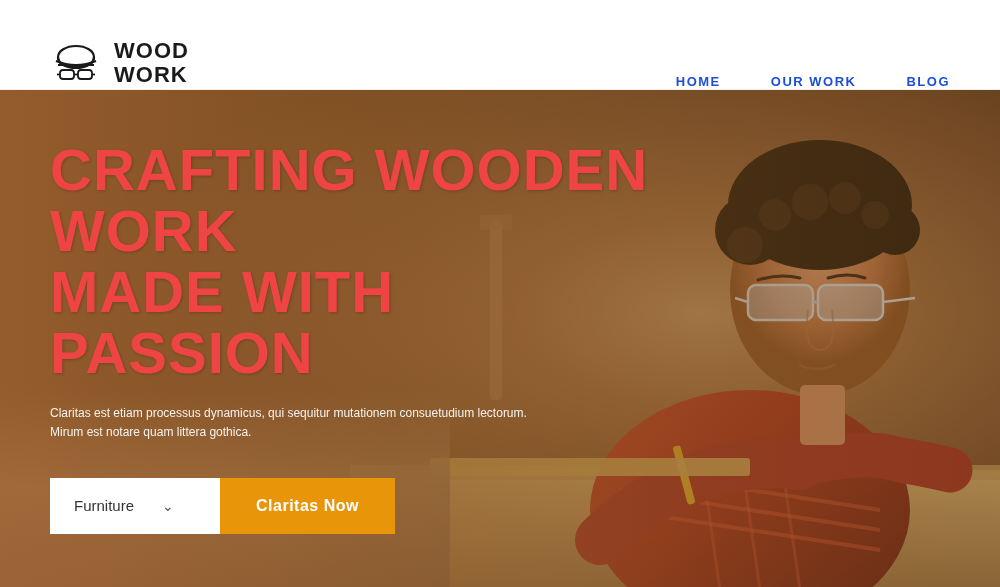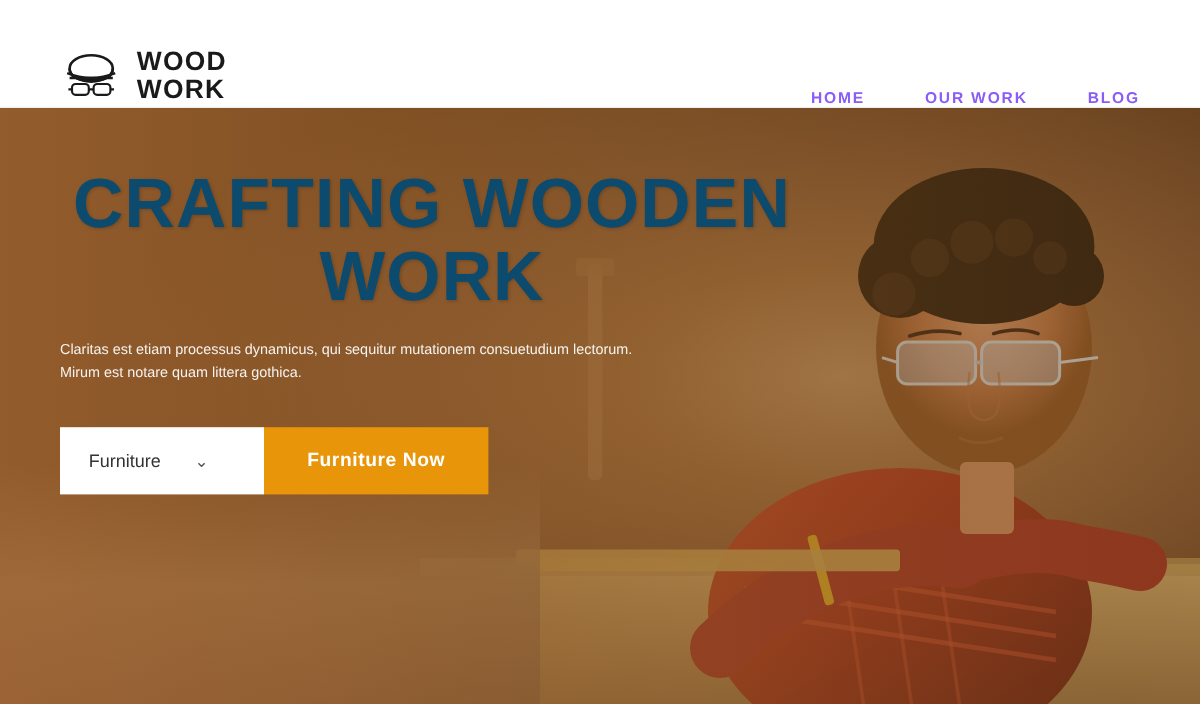--- a/index.html
+++ b/index.html
@@ -35,21 +35,21 @@
     .nav {
       display: flex;
       gap: 50px;
       align-items: center;
     }
     .nav-item {
       font-size: 13px;
       font-weight: 700;
       letter-spacing: 1.5px;
       text-transform: uppercase;
-      color: #8b5cf6;
+      color: #1d4ed8;
       cursor: pointer;
       text-decoration: none;
     }
 
     
     .hero {
       position: relative;
       width: 1000px;
       height: 497px;
       overflow: hidden;
@@ -97,27 +97,26 @@
     .hero-content {
       position: absolute;
       z-index: 2;
       left: 50px;
       top: 50px;
       max-width: 620px;
     }
     .hero-title {
       font-size: 58px;
       font-weight: 900;
-      color: #0c4a6e;
+      color: #ef4444;
       text-transform: uppercase;
       line-height: 1.05;
       letter-spacing: 1px;
       margin-bottom: 20px;
       text-shadow: 1px 1px 3px rgba(0,0,0,0.2);
-      text-align: center;
     }
     .hero-subtitle {
       font-size: 12px;
       color: rgba(255,255,255,0.92);
       line-height: 1.6;
       margin-bottom: 36px;
       max-width: 480px;
     }
     .hero-actions {
       display: flex;
@@ -282,24 +281,25 @@
       <rect x="490" y="130" width="12" height="180" rx="4" fill="#b08050" opacity="0.6"></rect>
       <rect x="480" y="125" width="32" height="15" rx="3" fill="#a07040" opacity="0.7"></rect>
     </svg>
   </div>
 
   <div class="hero-bg"></div>
 
   <div class="hero-content">
     <h1 class="hero-title">
       <span>CRAFTING WOODEN WORK</span><br>
+      <span>MADE WITH PASSION</span>
     </h1>
     <p class="hero-subtitle">Claritas est etiam processus dynamicus, qui sequitur mutationem consuetudium lectorum. Mirum est notare quam littera gothica.</p>
 
     <div class="hero-actions">
       <button class="dropdown-btn">
         <span>Furniture</span>
         <span class="chevron">⌄</span>
       </button>
-      <button class="discover-btn">Furniture Now</button>
+      <button class="discover-btn">Claritas Now</button>
     </div>
   </div>
 </section>
 
 </body></html>

